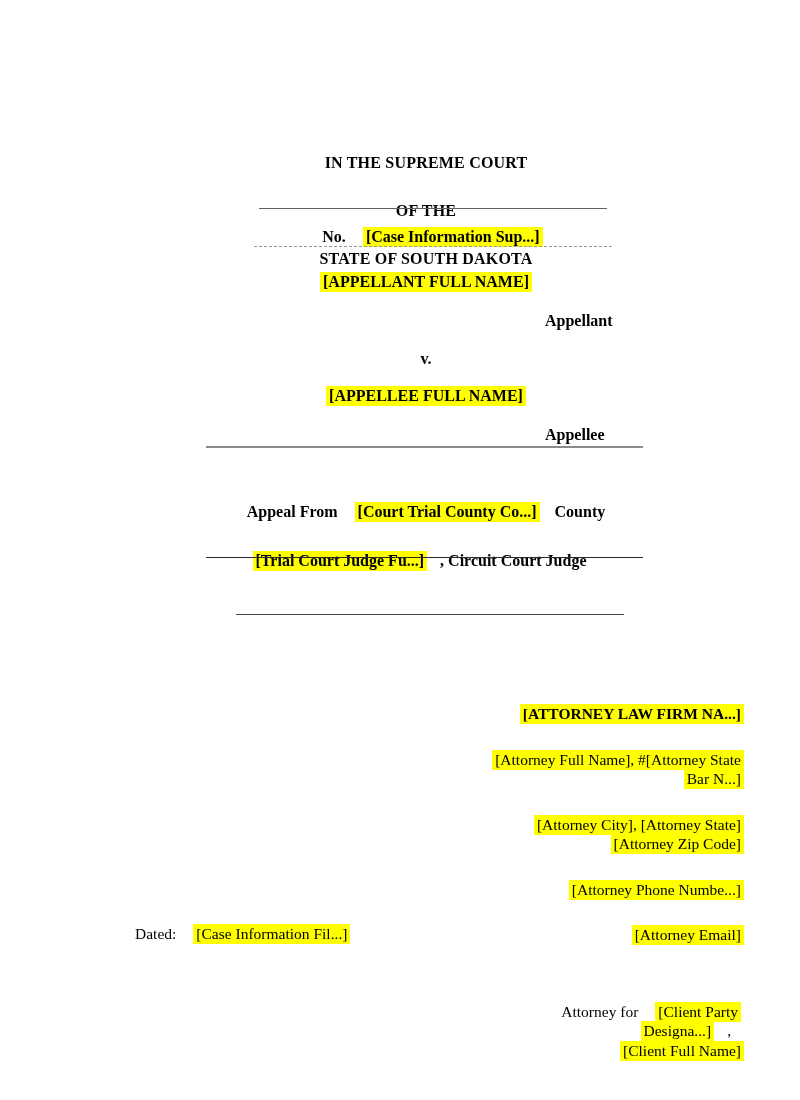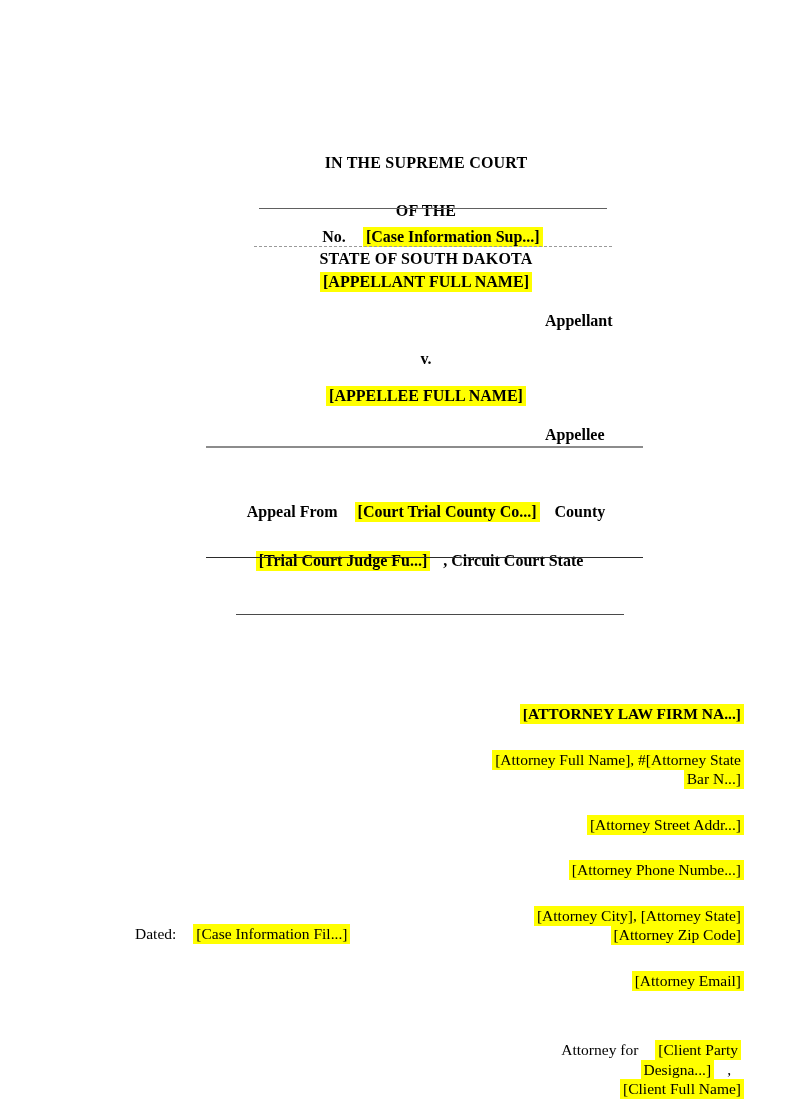--- a/index.html
+++ b/index.html
@@ -39,21 +39,21 @@
   .mr4 { margin-right: 4px; }
   .ml4 { margin-left: 2px; }
   .attorney-block {
     left: 430px;
     top: 652px;
     width: 314px;
     font-size: 15.5px;
     line-height: 19.5px;
     text-align: right;
   }
-  .attorney-for { margin-top: 24px; }
+  .attorney-for { margin-top: 31px; }
   .dated-line { left: 83px; top: 886px; font-size: 15.5px; }
 </style>
 </head>
 <body>
 
 <div class="page">
 
   <div class="abs center-block title-block bold fs16" style="top:100px">
     <div>IN THE SUPREME COURT</div>
     <div>OF THE</div>
@@ -82,44 +82,41 @@
 
   <div class="abs party-label" style="top:387px">Appellee</div>
 
   <div class="abs rule rule-2"></div>
 
   <div class="abs center-block bold fs16 appeal-block" style="top:449px">
     <div>
       <span class="mr4">Appeal From</span><span class="hl">[Court Trial County Co...]</span><span class="ml4">County</span>
     </div>
     <div>
-      <span class="hl">[Trial Court Judge Fu...]</span><span>, Circuit Court State</span>
+      <span class="hl">[Trial Court Judge Fu...]</span><span>, Circuit Court Judge</span>
     </div>
   </div>
 
   <div class="abs rule rule-3"></div>
 
 
   <div class="abs rule rule-4"></div>
 
   <div class="abs attorney-block">
     <div class="bold">
       <span class="hl">[ATTORNEY LAW FIRM NA...]</span>
     </div>
     <div>
       <span class="hl">[Attorney Full Name], #[Attorney State Bar N...]</span>
     </div>
     <div>
-      <span class="hl">[Attorney Street Addr...]</span>
+      <span class="hl">[Attorney City], [Attorney State] [Attorney Zip Code]</span>
     </div>
     <div>
       <span class="hl">[Attorney Phone Numbe...]</span>
-    </div>
-    <div>
-      <span class="hl">[Attorney City], [Attorney State] [Attorney Zip Code]</span>
     </div>
     <div>
       <span class="hl">[Attorney Email]</span>
     </div>
     <div class="attorney-for">
       <span class="mr4">Attorney for</span><span class="hl">[Client Party Designa...]</span><span>,</span>
       <br>
       <span class="hl">[Client Full Name]</span>
     </div>
   </div>

